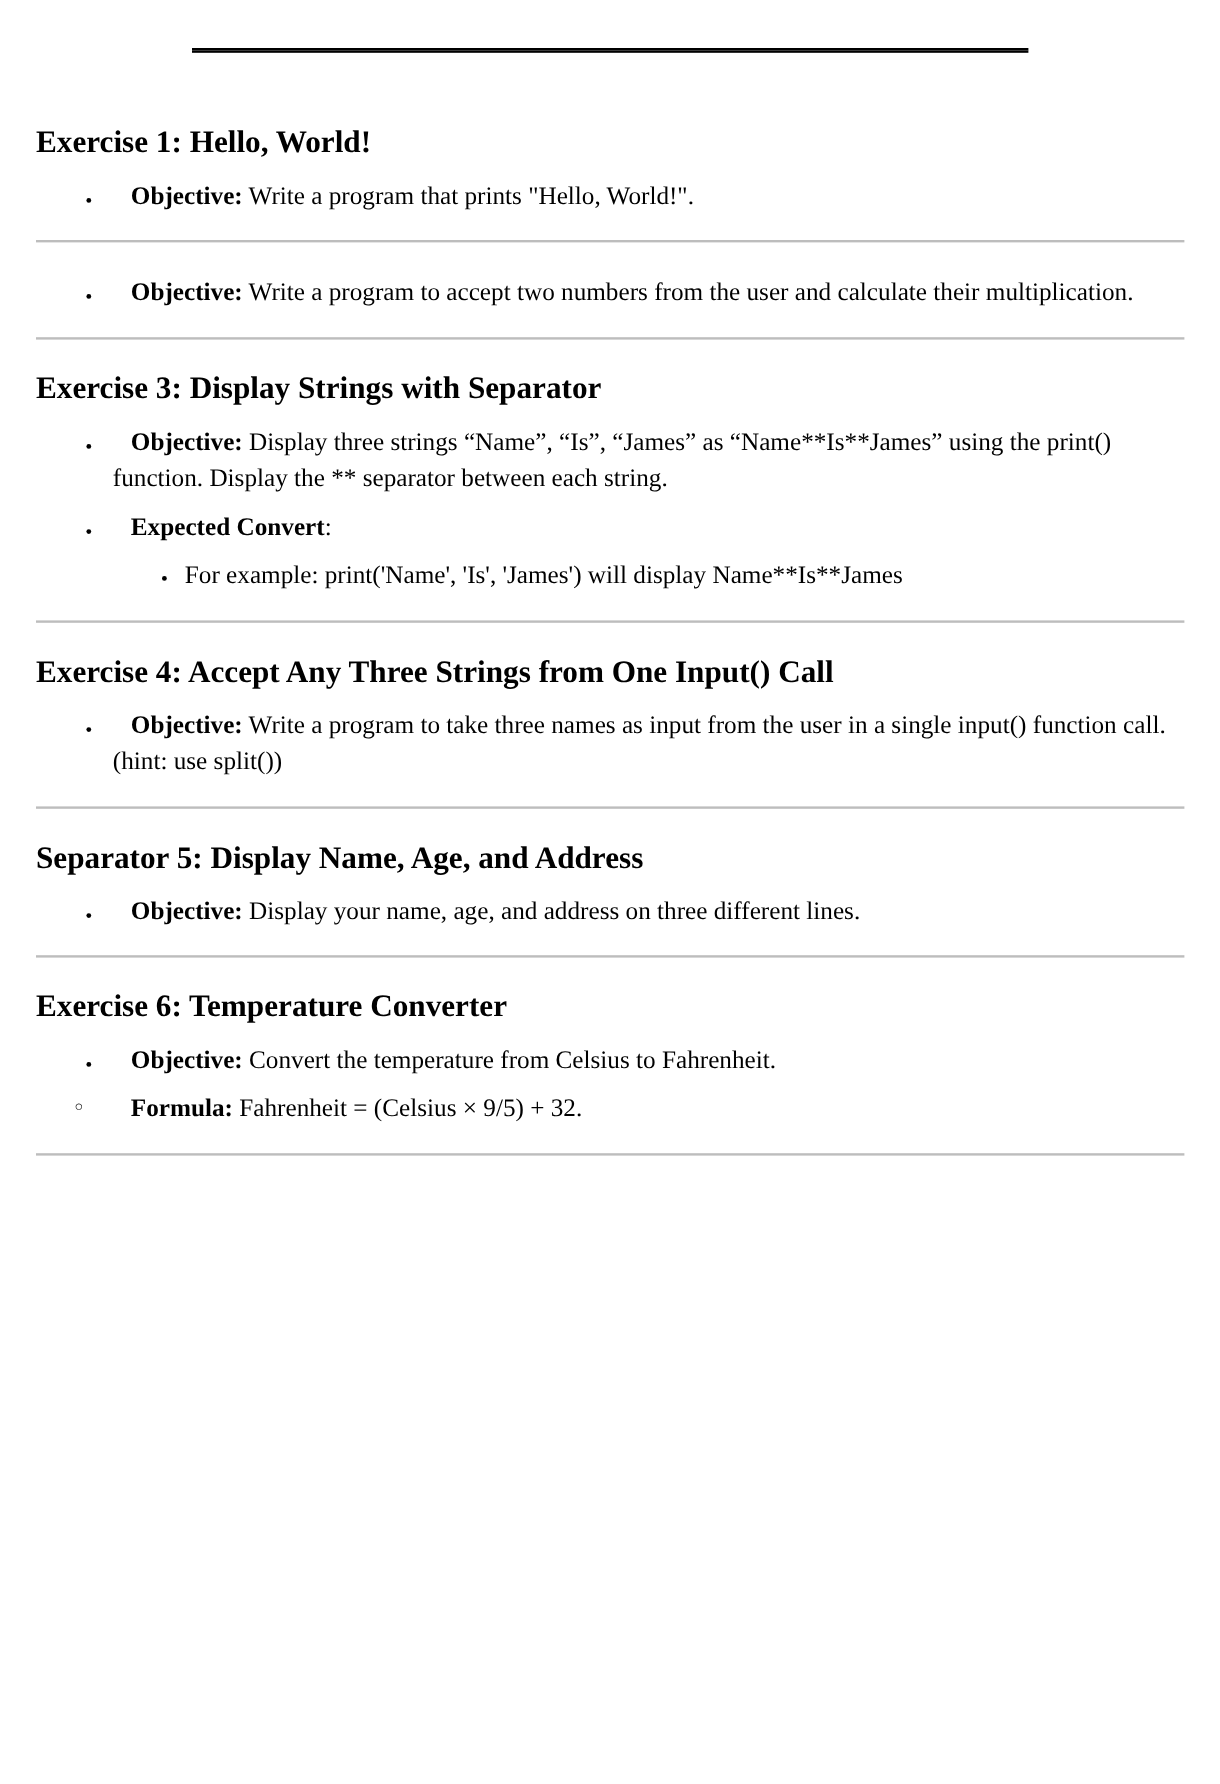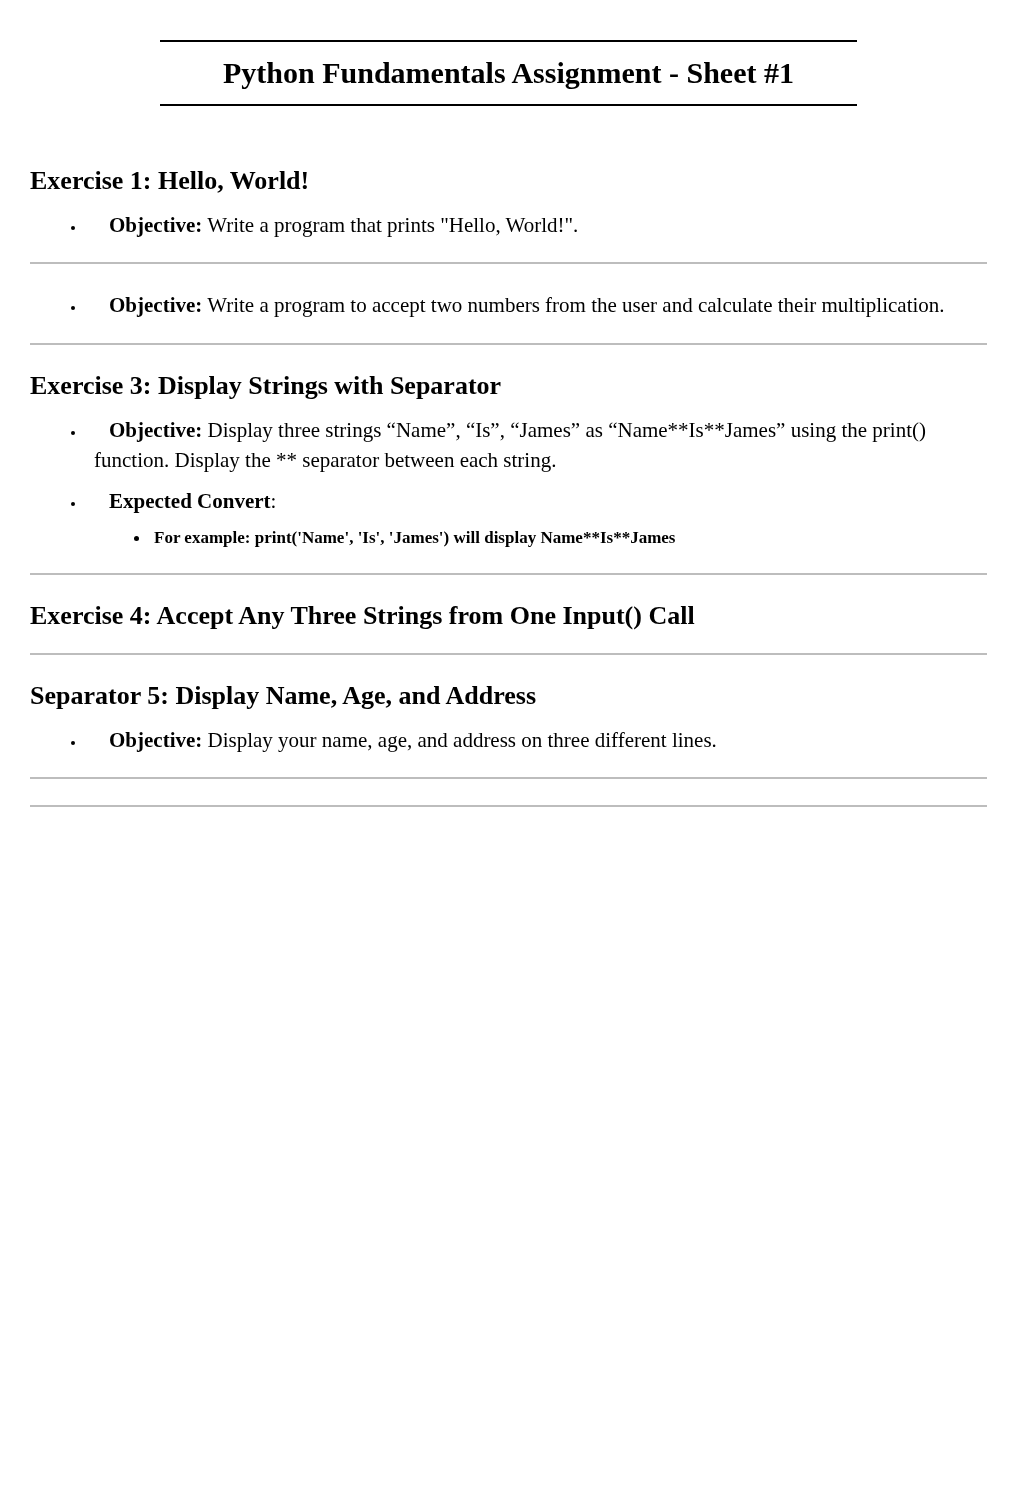--- a/index.html
+++ b/index.html
@@ -69,44 +69,42 @@
       left: -24px;
       font-size: 12px;
       top: 6px;
     }
     ul.sub-list {
       list-style: disc;
       margin: 10px 0 0 0;
       padding-left: 56px;
     }
     ul.sub-list > li {
-      font-size: 17px;
+      font-size: 21px;
       line-height: 1.45;
       padding-left: 4px;
-      font-weight: bold;
     }
     ul.sub-list > li::marker {
       font-size: 16px;
     }
     .label {
       font-weight: bold;
       margin-left: 15px;
     }
     .section-divider {
       border: none;
       border-top: 2px solid #bdbdbd;
       margin: 22px 0 26px 0;
     }
   </style>
 </head>
 <body>
 
 <div class="title-wrapper">
   <hr class="title-rule">
-  <h1 class="page-title">Python Fundamentals Assignment - Sheet #1</h1>
   <hr class="title-rule">
 </div>
 
 <div id="exercises-container">
     <div class="exercise">
       <h2 class="exercise-heading">Exercise 1: Hello, World!</h2>
       <ul class="main-list">
         <li><span class="label">Objective:</span><span> Write a program that prints "Hello, World!".</span></li>
       </ul>
     </div>
@@ -122,23 +120,35 @@
       <ul class="main-list">
         <li><span class="label">Objective:</span><span> Display three strings “Name”, “Is”, “James” as “Name**Is**James” using the print() function. Display the ** separator between each string.</span></li>
         <li><span class="label">Expected Convert</span><span>:</span><ul class="sub-list">
             <li>For example: print('Name', 'Is', 'James') will display Name**Is**James</li>
           </ul></li>
       </ul>
     </div>
     <hr class="section-divider">
     <div class="exercise">
       <h2 class="exercise-heading">Exercise 4: Accept Any Three Strings from One Input() Call</h2>
+      <ul class="main-list">
+        <li><span class="label">Objective:</span><span> Write a program to take three names as input from the user in a single input() function call.(hint: use split())</span></li>
+      </ul>
     </div>
     <hr class="section-divider">
     <div class="exercise">
       <h2 class="exercise-heading">Separator 5: Display Name, Age, and Address</h2>
       <ul class="main-list">
         <li><span class="label">Objective:</span><span> Display your name, age, and address on three different lines.</span></li>
       </ul>
     </div>
     <hr class="section-divider">
+    <div class="exercise">
+      <h2 class="exercise-heading">Exercise 6: Temperature Converter</h2>
+      <ul class="main-list">
+        <li><span class="label">Objective:</span><span> Convert the temperature from Celsius to Fahrenheit.</span></li>
+      </ul>
+      <ul class="circle-list">
+        <li><span class="label">Formula:</span><span> Fahrenheit = (Celsius × 9/5) + 32.</span></li>
+      </ul>
+    </div>
     <hr class="section-divider">
   </div>
 
 </body></html>

